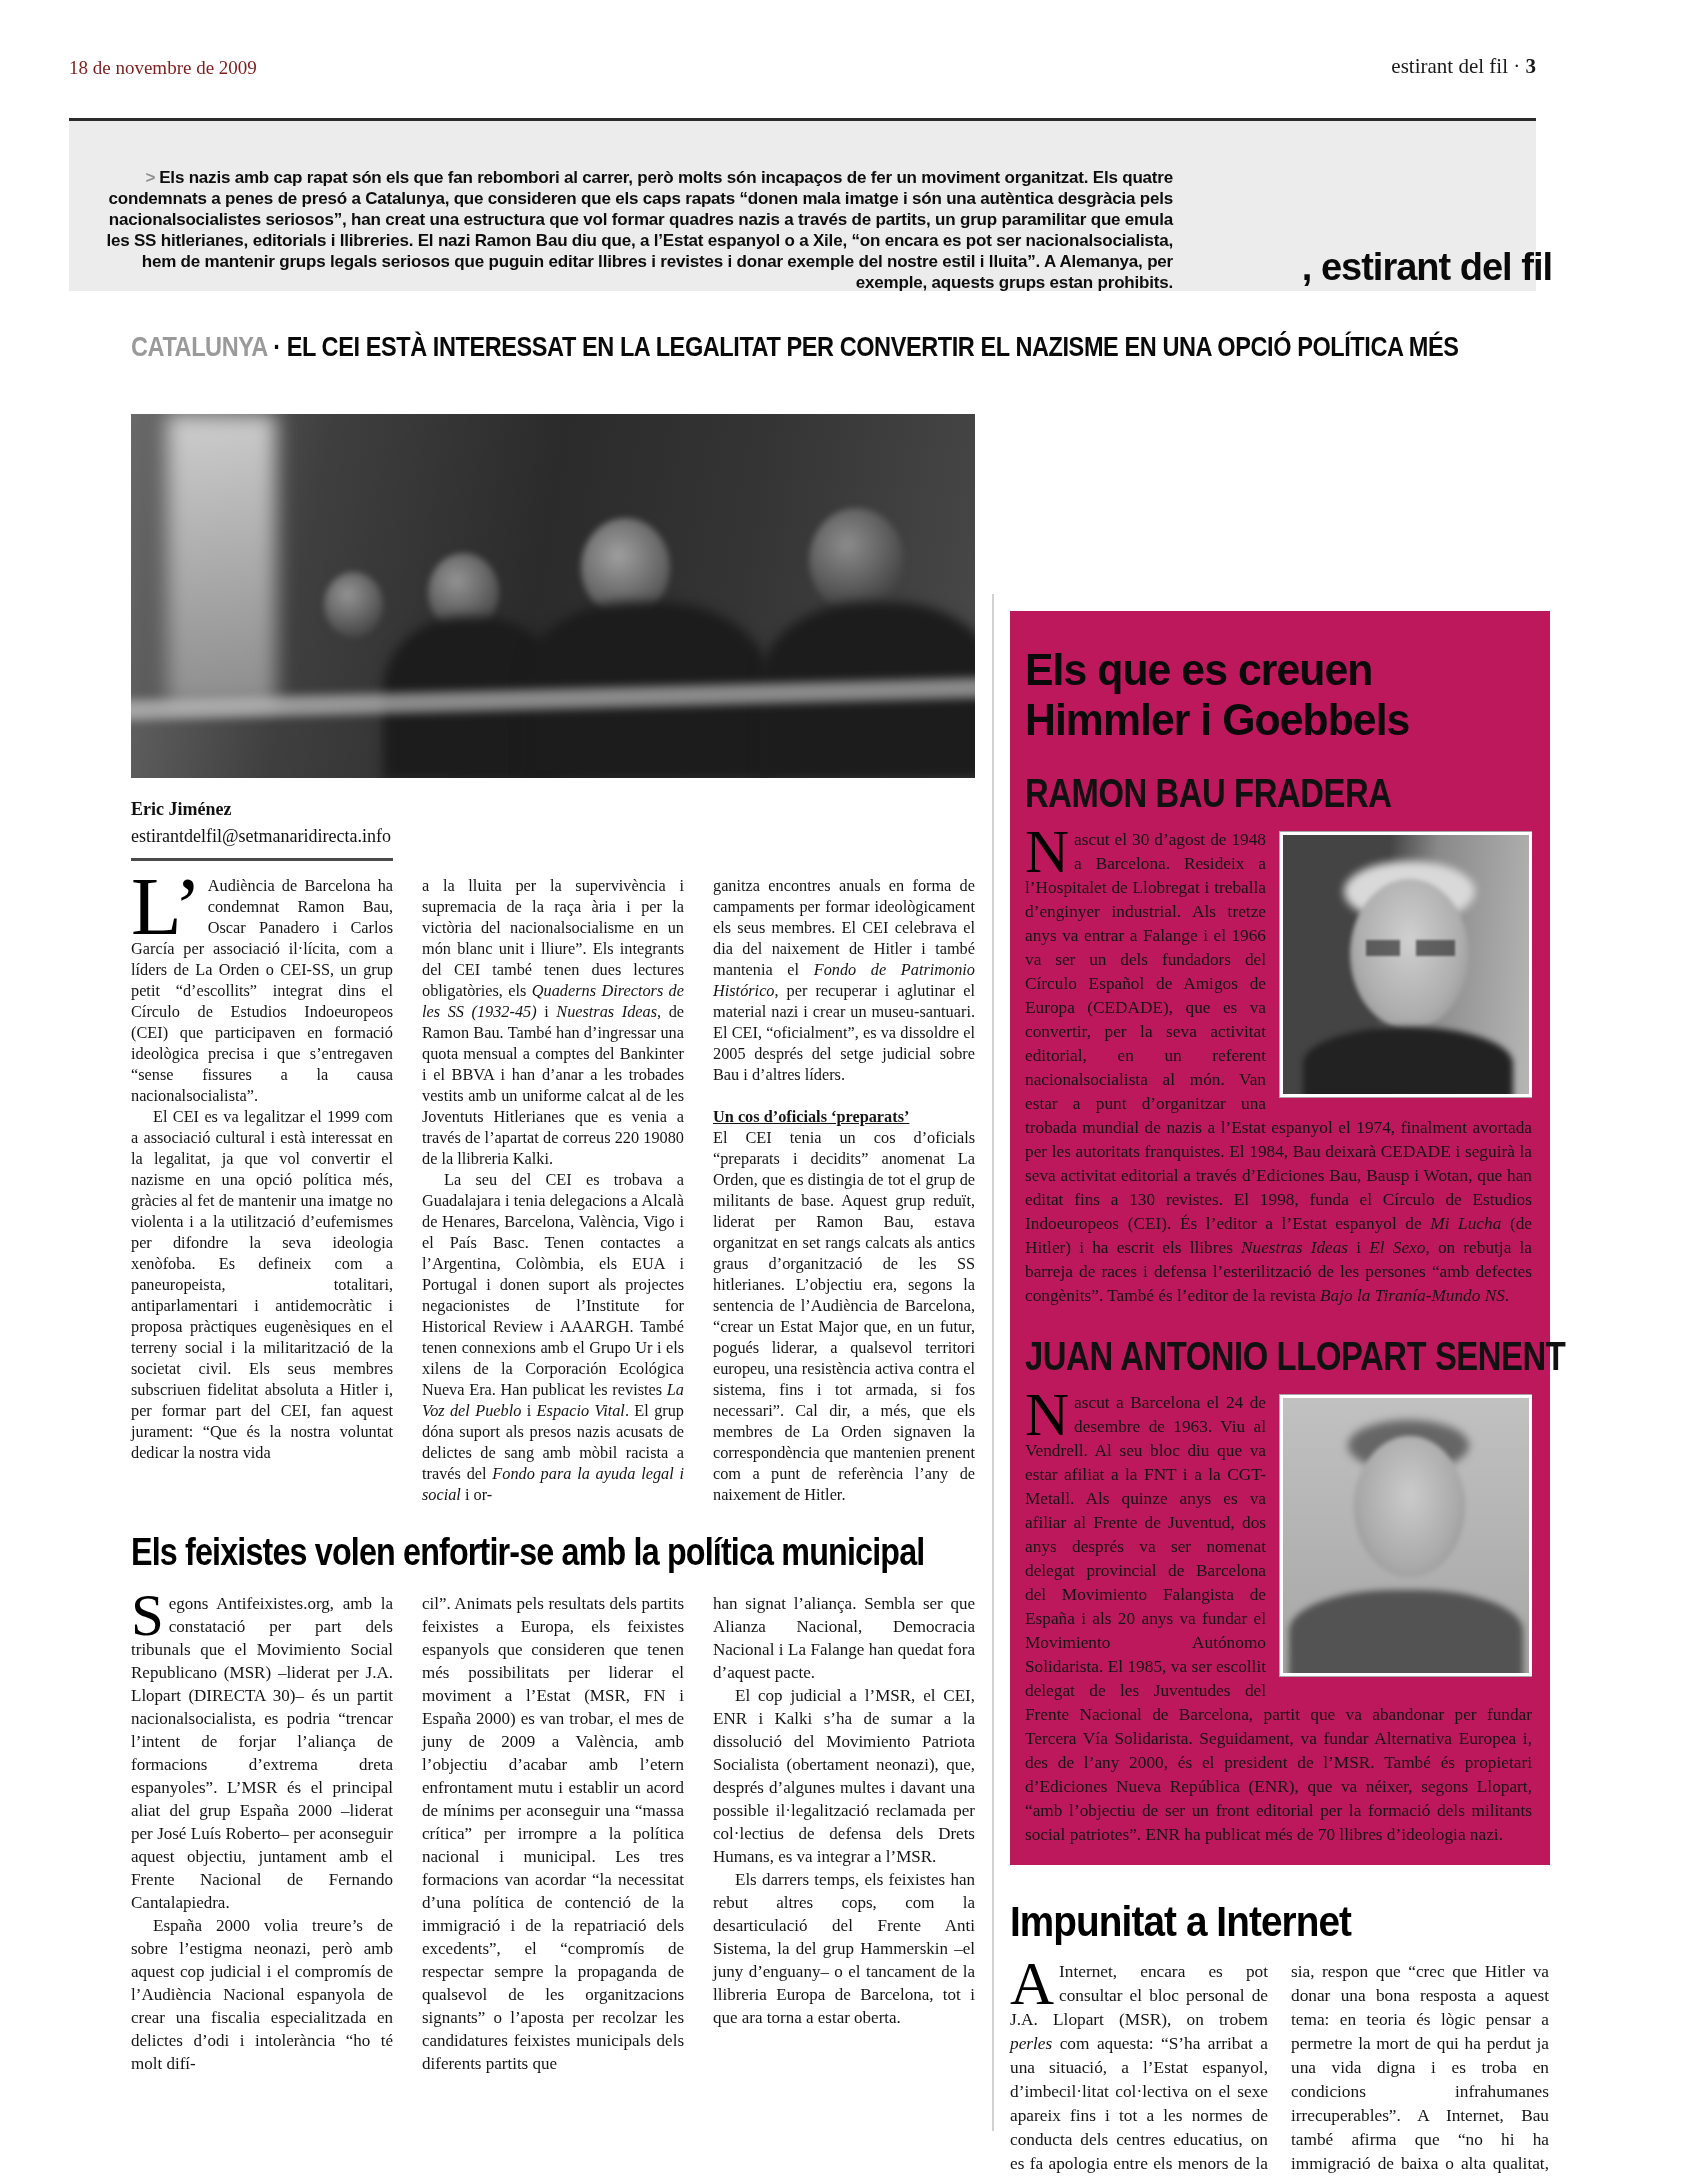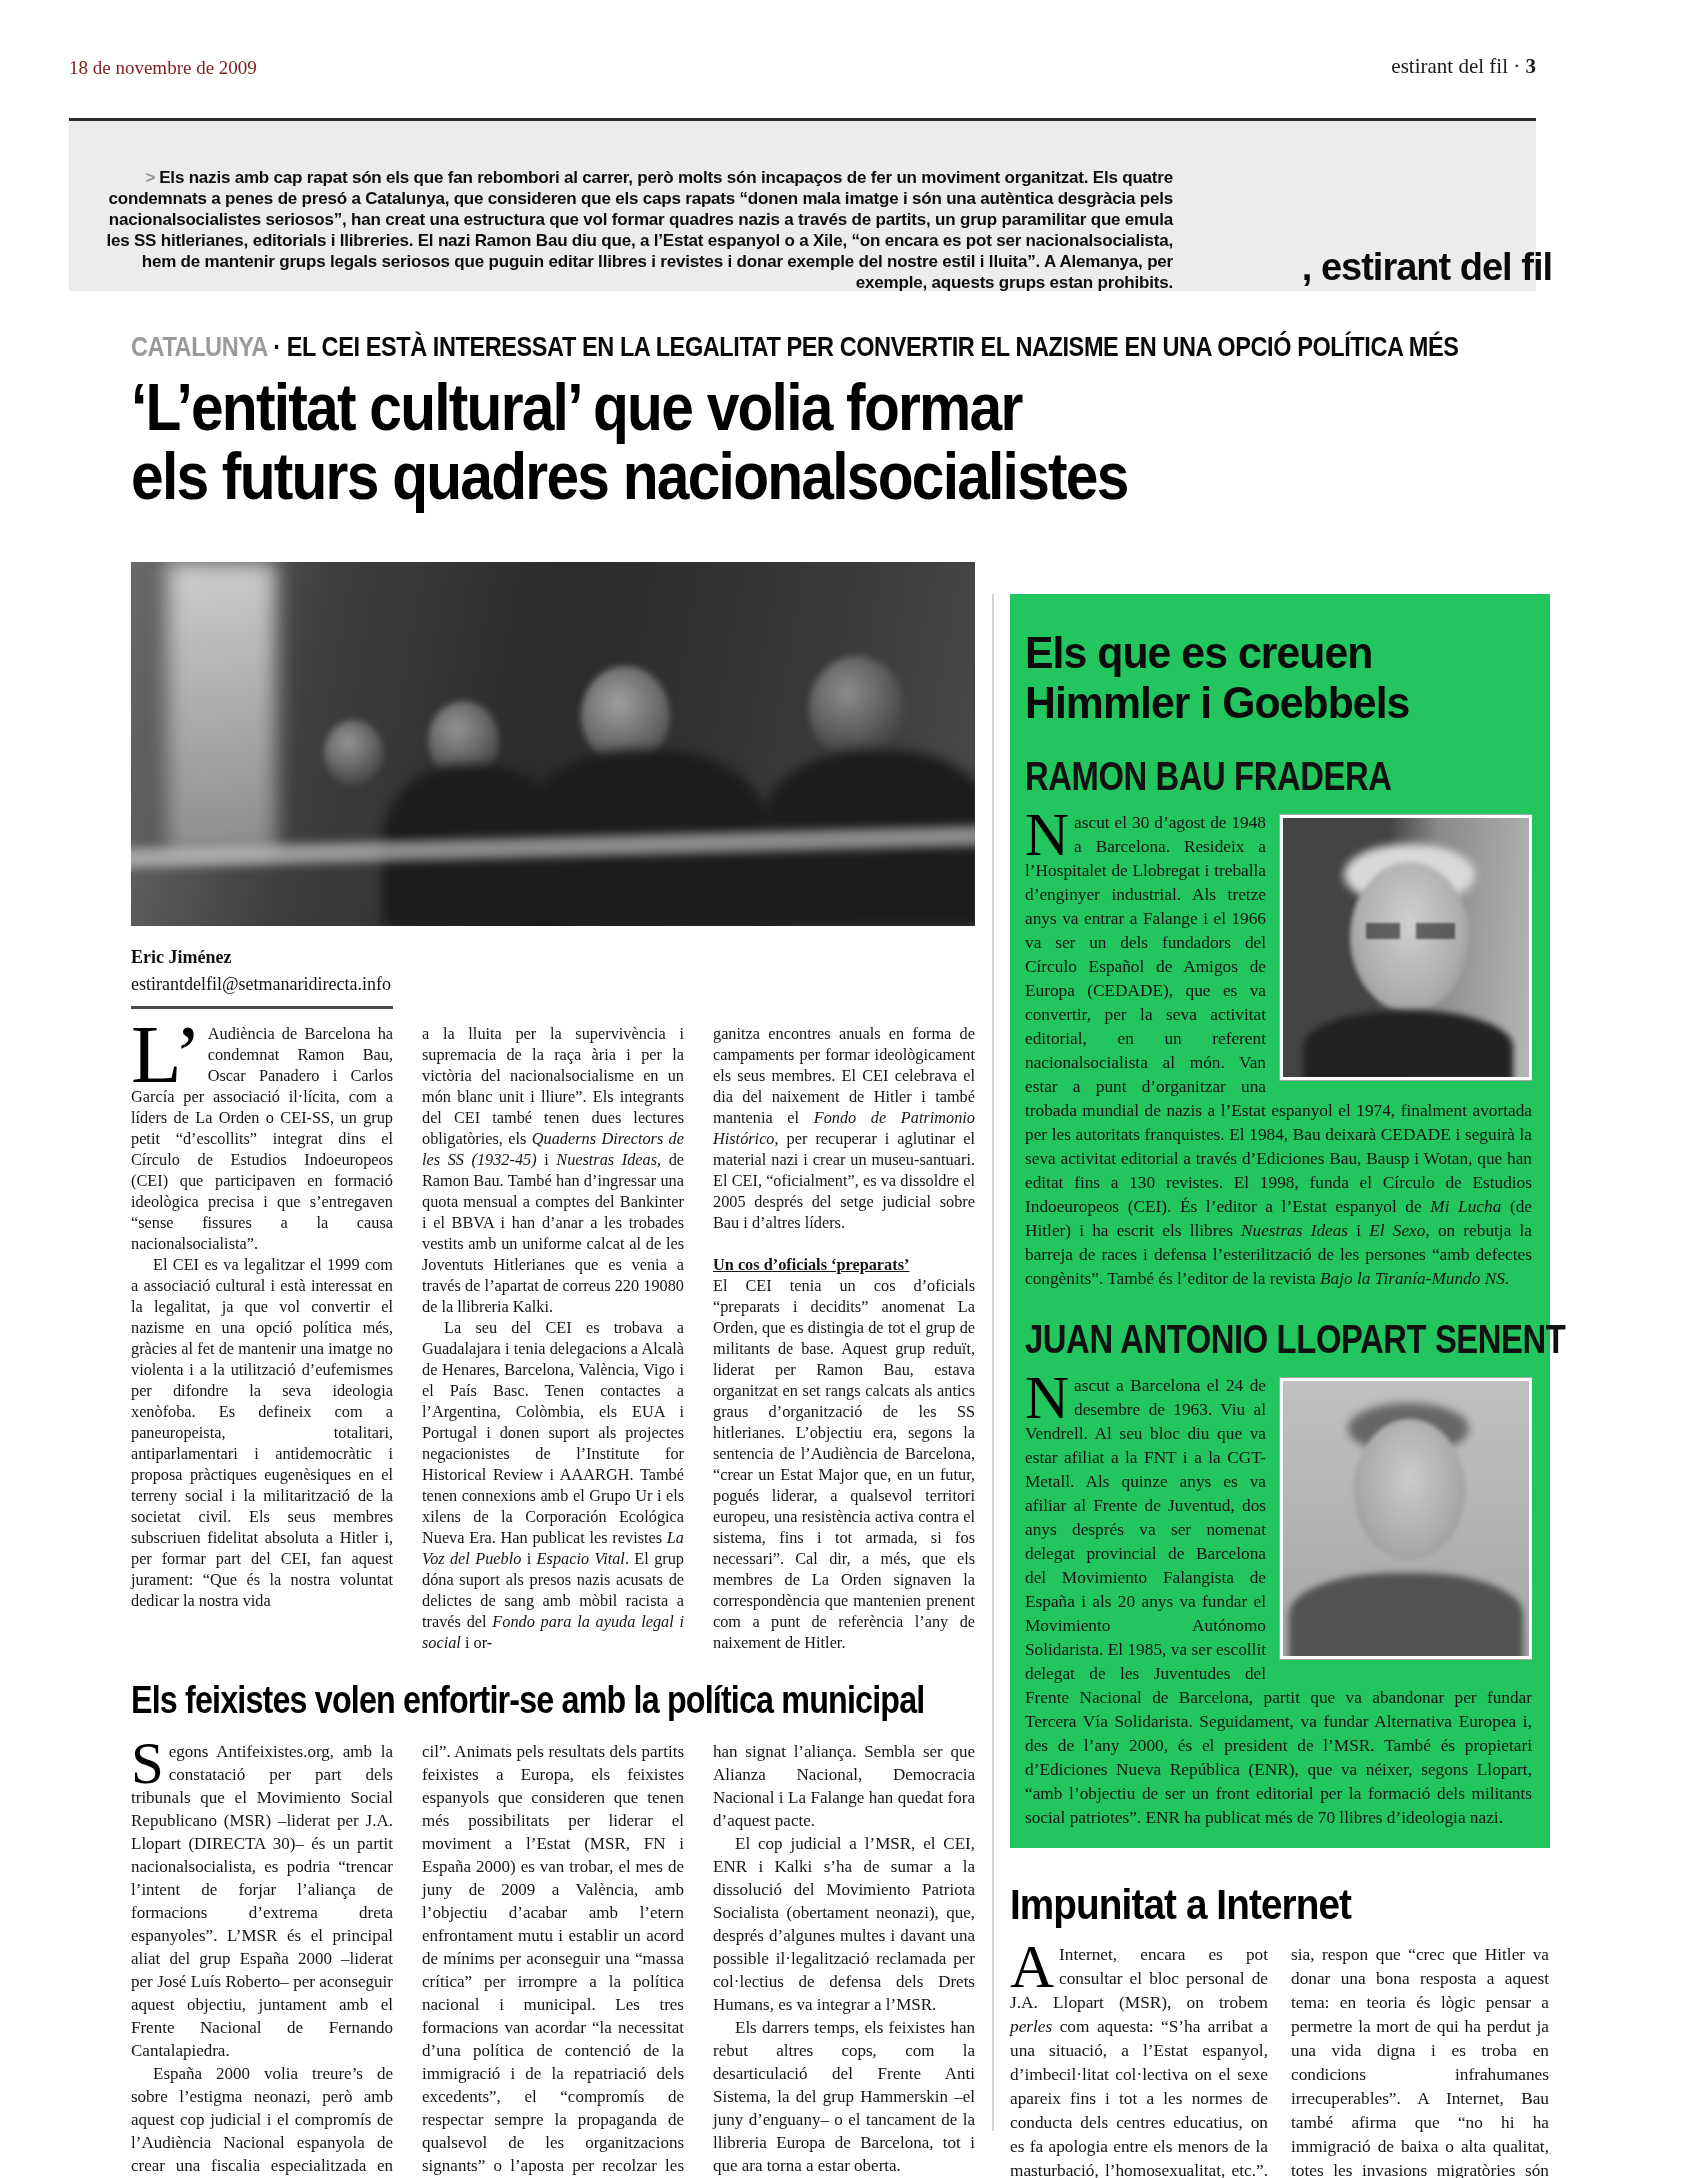--- a/index.html
+++ b/index.html
@@ -70,21 +70,21 @@
   .muni-headline{
     margin-top:26px;font-family:"Liberation Sans", sans-serif;font-weight:bold;
     font-size:38px;letter-spacing:-1px;white-space:nowrap;
     transform:scaleX(0.85);transform-origin:left;color:#000;
   }
   .muni-cols{display:flex;gap:29px;margin-top:18px;}
   .muni-cols .col{font-size:17px;line-height:23px;}
   .muni-cols .dropcap.two{font-size:59px;line-height:46px;}
   
   .right-col{position:absolute;left:1010px;top:594px;width:540px;}
-  .graybox{background:#22c55e;padding:34px 18px 18px 15px;}
+  .graybox{background:#be185d;padding:34px 18px 18px 15px;margin-top:17px;}
   .sb-title{
     font-family:"Liberation Sans", sans-serif;font-weight:bold;
     font-size:45px;line-height:50px;letter-spacing:-1px;color:#0a0a0a;
     transform:scaleX(0.95);transform-origin:left;white-space:nowrap;
   }
   .sb-heading{
     margin-top:26px;font-family:"Liberation Sans", sans-serif;font-weight:bold;
     font-size:40px;letter-spacing:-0.5px;white-space:nowrap;
     transform:scaleX(0.82);transform-origin:left;color:#111;
   }
@@ -124,24 +124,20 @@
   <div class="banner-text"><span class="banner-arrow">&gt;</span><span>Els nazis amb cap rapat són els que fan rebombori al carrer, però molts són incapaços de fer un moviment organitzat. Els quatre condemnats a penes de presó a Catalunya, que consideren que els caps rapats “donen mala imatge i són una autèntica desgràcia pels nacionalsocialistes seriosos”, han creat una estructura que vol formar quadres nazis a través de partits, un grup paramilitar que emula les SS hitlerianes, editorials i llibreries. El nazi Ramon Bau diu que, a l’Estat espanyol o a Xile, “on encara es pot ser nacionalsocialista, hem de mantenir grups legals seriosos que puguin editar llibres i revistes i donar exemple del nostre estil i lluita”. A Alemanya, per exemple, aquests grups estan prohibits.</span></div>
 </div>
 <div class="section-tag sans">, estirant del fil</div>
 
 <div class="v-rule"></div>
 
 <div class="main-col">
 
   <div class="kicker"><span class="muted">CATALUNYA</span><span> · </span><span>EL CEI ESTÀ INTERESSAT EN LA LEGALITAT PER CONVERTIR EL NAZISME EN UNA OPCIÓ POLÍTICA MÉS</span></div>
 
-  <div class="headline">
-    <div>‘L’entitat cultural’ que volia formar</div>
-    <div>els futurs quadres nacionalsocialistes</div>
-  </div>
 
   <div class="photo">
     <div class="ph-bg"></div>
     <div class="ph-window"></div>
     <div class="ph-head" style="left:193px;top:158px;width:59px;height:65px;"></div>
     <div class="ph-head" style="left:297px;top:139px;width:71px;height:79px;"></div>
     <div class="ph-body" style="left:252px;top:203px;width:178px;height:163px;"></div>
     <div class="ph-head" style="left:450px;top:104px;width:89px;height:99px;background:radial-gradient(circle at 42% 38%,#a89e92,#57524a 74%);"></div>
     <div class="ph-body" style="left:391px;top:188px;width:248px;height:178px;"></div>
     <div class="ph-head" style="left:678px;top:94px;width:95px;height:105px;background:radial-gradient(circle at 40% 35%,#8f8head,#4f4b43 70%);background:radial-gradient(circle at 40% 35%,#948b80,#45413a 74%);"></div>

